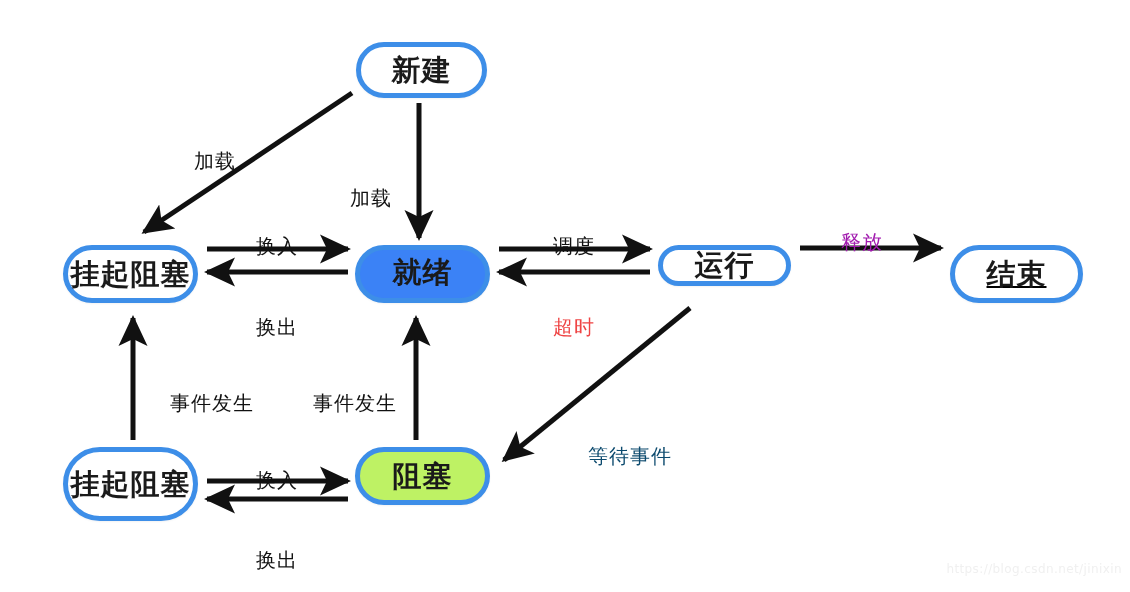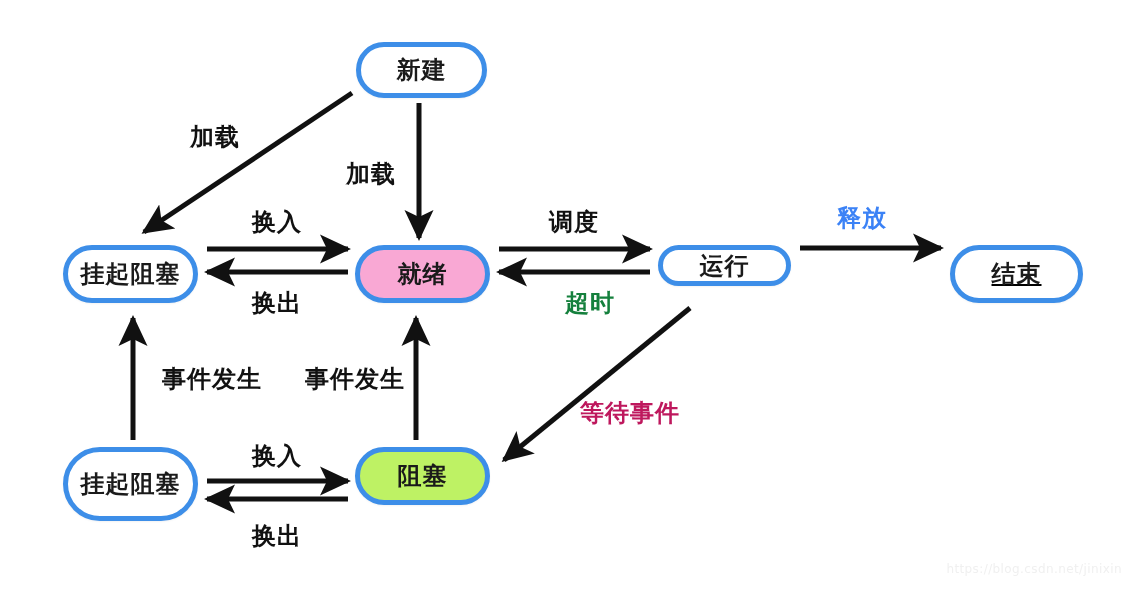--- a/index.html
+++ b/index.html
@@ -28,37 +28,38 @@
     display:flex;
     align-items:center;
     justify-content:center;
     background:#ffffff;
     border:5px solid #3d8ee8;
     border-radius:999px;
     z-index:3;
     box-shadow:0 1px 2px rgba(0,0,0,.05);
   }
   .node-label{
-    font-size:24px;
+    font-size:29px;
     font-weight:700;
     color:#1a1a1a;
     letter-spacing:1px;
     line-height:1;
     white-space:nowrap;
   }
   .edge-label{
     position:absolute;
-    font-size:24px;
-    font-weight:700;
+    font-size:20px;
+    font-weight:400;
     color:#111111;
     letter-spacing:1px;
     white-space:nowrap;
     z-index:4;
     transform:translate(-50%,-50%);
     background:transparent;
+    margin-top:24px;
   }
   .watermark{
     position:absolute;
     right:8px;
     bottom:16px;
     font-size:12px;
     color:#f0f0f0;
     letter-spacing:.4px;
     white-space:nowrap;
     z-index:2;
@@ -92,21 +93,21 @@
       </g>
   </svg>
 
   <div id="nodes">
       <div class="node" style="left: 356px; top: 42px; width: 131px; height: 56px; border-color: rgb(61, 142, 232); background: rgb(255, 255, 255);">
         <span class="node-label">新建</span>
       </div>
       <div class="node" style="left: 63px; top: 245px; width: 135px; height: 58px; border-color: rgb(61, 142, 232); background: rgb(255, 255, 255);">
         <span class="node-label">挂起阻塞</span>
       </div>
-      <div class="node" style="left: 355px; top: 245px; width: 135px; height: 58px; border-color: rgb(61, 142, 232); background: #f9a8d4;">
+      <div class="node" style="left: 355px; top: 245px; width: 135px; height: 58px; border-color: rgb(61, 142, 232); background: #3b82f6; font-family: Liberation Mono, monospace;">
         <span class="node-label">就绪</span>
       </div>
       <div class="node" style="left: 658px; top: 245px; width: 133px; height: 41px; border-color: rgb(61, 142, 232); background: rgb(255, 255, 255);">
         <span class="node-label">运行</span>
       </div>
       <div class="node" style="left: 950px; top: 245px; width: 133px; height: 58px; border-color: rgb(61, 142, 232); background: rgb(255, 255, 255); text-decoration: underline;">
         <span class="node-label">结束</span>
       </div>
       <div class="node" style="left: 63px; top: 447px; width: 135px; height: 74px; border-color: rgb(61, 142, 232); background: rgb(255, 255, 255);">
         <span class="node-label">挂起阻塞</span>
@@ -114,23 +115,23 @@
       <div class="node" style="left: 355px; top: 447px; width: 135px; height: 58px; border-color: rgb(61, 142, 232); background: #bef264;">
         <span class="node-label">阻塞</span>
       </div>
     </div>
   <div id="labels">
       <div class="edge-label" style="left: 215px; top: 137px; color: rgb(17, 17, 17);">加载</div>
       <div class="edge-label" style="left: 371px; top: 174px; color: rgb(17, 17, 17);">加载</div>
       <div class="edge-label" style="left: 277px; top: 222px; color: rgb(17, 17, 17);">换入</div>
       <div class="edge-label" style="left: 277px; top: 303px; color: rgb(17, 17, 17);">换出</div>
       <div class="edge-label" style="left: 574px; top: 222px; color: rgb(17, 17, 17); text-align: center;">调度</div>
-      <div class="edge-label" style="left: 590px; top: 303px; color: #15803d;">超时</div>
-      <div class="edge-label" style="left: 862px; top: 218px; color: #3b82f6;">释放</div>
-      <div class="edge-label" style="left: 630px; top: 413px; color: #be185d;">等待事件</div>
+      <div class="edge-label" style="left: 574px; top: 303px; color: #ef4444;">超时</div>
+      <div class="edge-label" style="left: 862px; top: 218px; color: #a21caf;">释放</div>
+      <div class="edge-label" style="left: 630px; top: 432px; color: #0c4a6e;">等待事件</div>
       <div class="edge-label" style="left: 212px; top: 379px; color: rgb(17, 17, 17);">事件发生</div>
       <div class="edge-label" style="left: 355px; top: 379px; color: rgb(17, 17, 17);">事件发生</div>
       <div class="edge-label" style="left: 277px; top: 456px; color: rgb(17, 17, 17);">换入</div>
       <div class="edge-label" style="left: 277px; top: 536px; color: rgb(17, 17, 17);">换出</div>
     </div>
 
   <div class="watermark">https://blog.csdn.net/jinixin</div>
 </div>
 
 </body></html>

